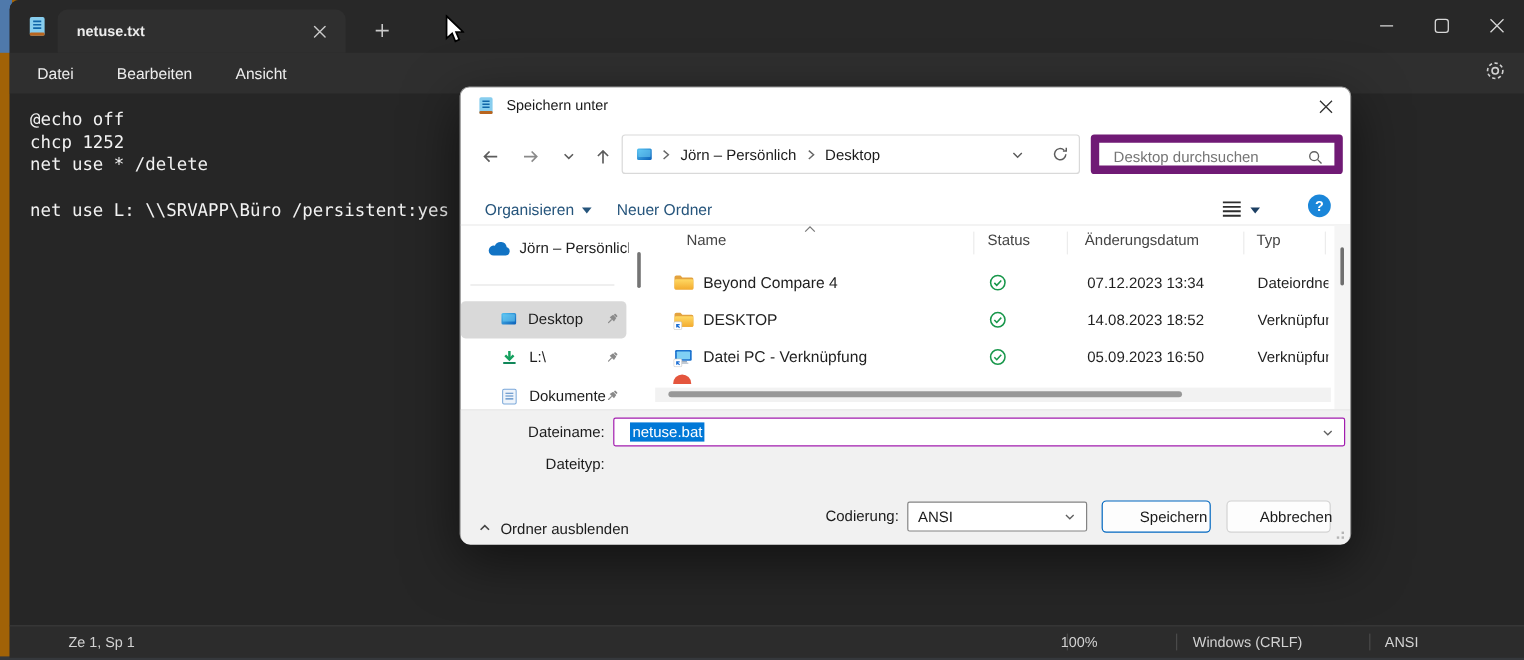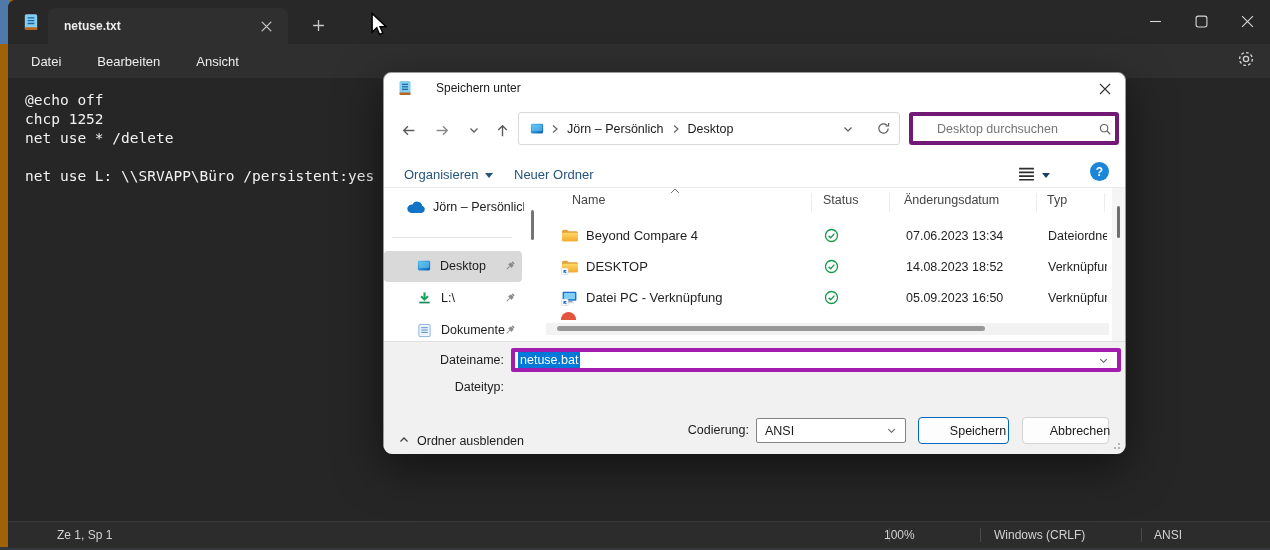--- a/index.html
+++ b/index.html
@@ -26,27 +26,27 @@
   .np-gear { right:14px; top:49px; width:20px; height:20px; }
   .np-editor { left:0; top:78px; width:100%; height:443px; background:#262626; padding:13px 0 0 17px; }
   .ed-line { font-family:"DejaVu Sans Mono","Liberation Mono",monospace; font-size:14.5px; line-height:19px; height:19px; color:#f2f2f2; white-space:pre; }
   .np-statusbar { left:0; top:521px; width:100%; height:27px; background:#2c2c2c; border-top:1px solid #3a3a3a; color:#d2d2d2; font-size:12px; }
   .sb-item { top:0; height:26px; display:flex; align-items:center; }
   .sb-sep { top:6px; width:1px; height:14px; background:#4a4a4a; }
 
   
   .dialog { left:383px; top:72px; width:743px; height:381px; background:#ffffff; border:1px solid #9a9a9a; border-radius:8px; box-shadow:0 14px 45px rgba(0,0,0,.55); color:#1b1b1b; }
   .dlg-titlebar { left:0; top:0; width:100%; height:30px; display:flex; align-items:center; padding-left:13px; }
-  .dlg-title { font-size:12px; margin-left:23px; color:#191919; }
+  .dlg-title { font-size:12px; margin-left:9px; color:#191919; }
   .dlg-close { right:6px; top:3px; width:28px; height:25px; display:flex; align-items:center; justify-content:center; border-radius:4px; }
   .navbtn { top:47px; width:24px; height:20px; display:flex; align-items:center; justify-content:center; }
   .bc-box { left:134px; top:39px; width:382px; height:33px; border:1px solid #d9d9d9; border-radius:3px; display:flex; align-items:center; padding:0 8px 0 10px; }
   .bc-label { font-size:12.5px; color:#1b1b1b; margin:0 2px; white-space:nowrap; }
   .bc-spacer { flex:1; }
-  .search-box { left:525px; top:39px; width:210px; height:33px; border:4px solid #701a75; border-radius:3px; display:flex; align-items:center; padding:0 10px 0 24px; }
+  .search-box { left:525px; top:39px; width:210px; height:33px; border:7px solid #701a75; border-radius:3px; display:flex; align-items:flex-end; padding:0 10px 0 12px; }
   .search-input { border:none; outline:none; flex:1; font-size:12.5px; color:#1b1b1b; font-family:inherit; background:transparent; }
   .search-input::placeholder { color:#757575; }
   .dlg-toolbar { left:0; top:86px; width:100%; height:29px; border-bottom:1px solid #ebebeb; }
   .tb-link { top:4px; height:22px; display:flex; align-items:center; color:#26557c; font-size:13px; border-radius:3px; padding:0 6px; }
   .caret-dn { width:0; height:0; border-left:4px solid transparent; border-right:4px solid transparent; border-top:5px solid #26557c; margin-left:7px; margin-top:2px; }
 
   .dlg-main { left:0; top:115px; width:100%; height:153px; overflow:hidden; }
   .side-row { left:0; height:30px; display:flex; align-items:center; font-size:12.5px; color:#1c1c1c; }
   .side-sel { left:0; top:63px; width:138px; height:31px; background:#d9d9d9; border-radius:4px; }
   .side-divider { left:8px; top:49px; width:120px; height:1px; background:#e4e4e4; }
@@ -64,21 +64,21 @@
   .hscroll-track { left:0; top:135px; width:563px; height:12px; background:#f2f2f2; }
   .hscroll-thumb { left:11px; top:3px; width:428px; height:5px; background:#989898; border-radius:3px; }
   .vscroll-track { left:728px; top:115px; width:13px; height:153px; background:#f5f5f5; }
   .vscroll-thumb { left:5px; top:18px; width:3px; height:32px; background:#6f6f6f; border-radius:2px; }
   .row4-sliver { left:15px; top:124px; width:15px; height:8px; background:#e4553d; border-radius:8px 8px 0 0; }
 
   .fields { left:0; top:268px; width:100%; height:113px; background:#f1f1f1; border-top:1px solid #e0e0e0; border-radius:0 0 8px 8px; }
   .fld-label { font-size:12.5px; color:#1b1b1b; text-align:right; }
   .combo { background:#fff; display:flex; align-items:center; padding:0 8px; font-size:12.5px; color:#1b1b1b; }
   .combo-chev { margin-left:auto; }
-  .fname-combo { left:127px; top:6px; width:610px; height:24px; border:4px solid #a21caf; border-radius:2px; padding-left:3px; }
+  .fname-combo { left:127px; top:6px; width:610px; height:24px; border:1px solid #a21caf; border-radius:2px; padding-left:13px; }
   .ftype-combo { left:127px; top:34px; width:610px; height:22px; border:1px solid #848484; border-radius:2px; }
   .sel-text { background:#0078d7; color:#fff; padding:1px 2px; font-size:12.5px; }
   .btn { top:75px; height:27px; background:#fdfdfd; border-radius:4px; display:flex; align-items:center; justify-content:center; font-size:12.5px; color:#1a1a1a;padding-left:29px; }
   .enc-combo { left:372px; top:76px; width:150px; height:25px; border:1px solid #848484; border-radius:2px; }
   .grip { right:5px; bottom:5px; width:10px; height:10px; }
   .grip i { position:absolute; width:2px; height:2px; background:#b5b5b5; }
 
   svg { display:block; }
 </style>
 </head>
@@ -376,21 +376,21 @@
                 <rect x="1" y="5.3" width="15" height="8.2" rx="1.2" fill="url(#fg)"></rect>
               </svg>
           </span>
           <span class="f-name">Beyond Compare 4</span>
           <span class="f-status">
             <svg viewBox="0 0 14 14" width="15" height="15" fill="none" stroke="#18974b" stroke-width="1.2">
                 <circle cx="7" cy="7" r="5.6"></circle>
                 <path d="M4.3 7.2l1.9 1.9 3.5-3.8"></path>
               </svg>
           </span>
-          <span class="f-date">07.06.2023 13:34</span>
+          <span class="f-date">07.12.2023 13:34</span>
           <span class="f-type">Dateiordner</span>
         </div>
 
         <div class="abs file-row" style="top:63px">
           <span class="f-icon">
             <svg viewBox="0 0 16 16" width="17" height="17">
                 <path d="M1 4c0-.8.7-1.5 1.5-1.5h3.2L7.2 4h7.3c.8 0 1.5.7 1.5 1.5V12c0 .8-.7 1.5-1.5 1.5h-12A1.5 1.5 0 0 1 1 12z" fill="#e3a23e"></path>
                 <rect x="1" y="5.3" width="15" height="8.2" rx="1.2" fill="url(#fg)"></rect>
                 <rect x=".5" y="9.5" width="6.2" height="6.2" rx="1" fill="#fff" stroke="#c2c2c2" stroke-width=".5"></rect>
                 <path d="M5 14.2L2.8 12M2.8 14.1v-2.3h2.3" fill="none" stroke="#1d6fd4" stroke-width="1"></path>

